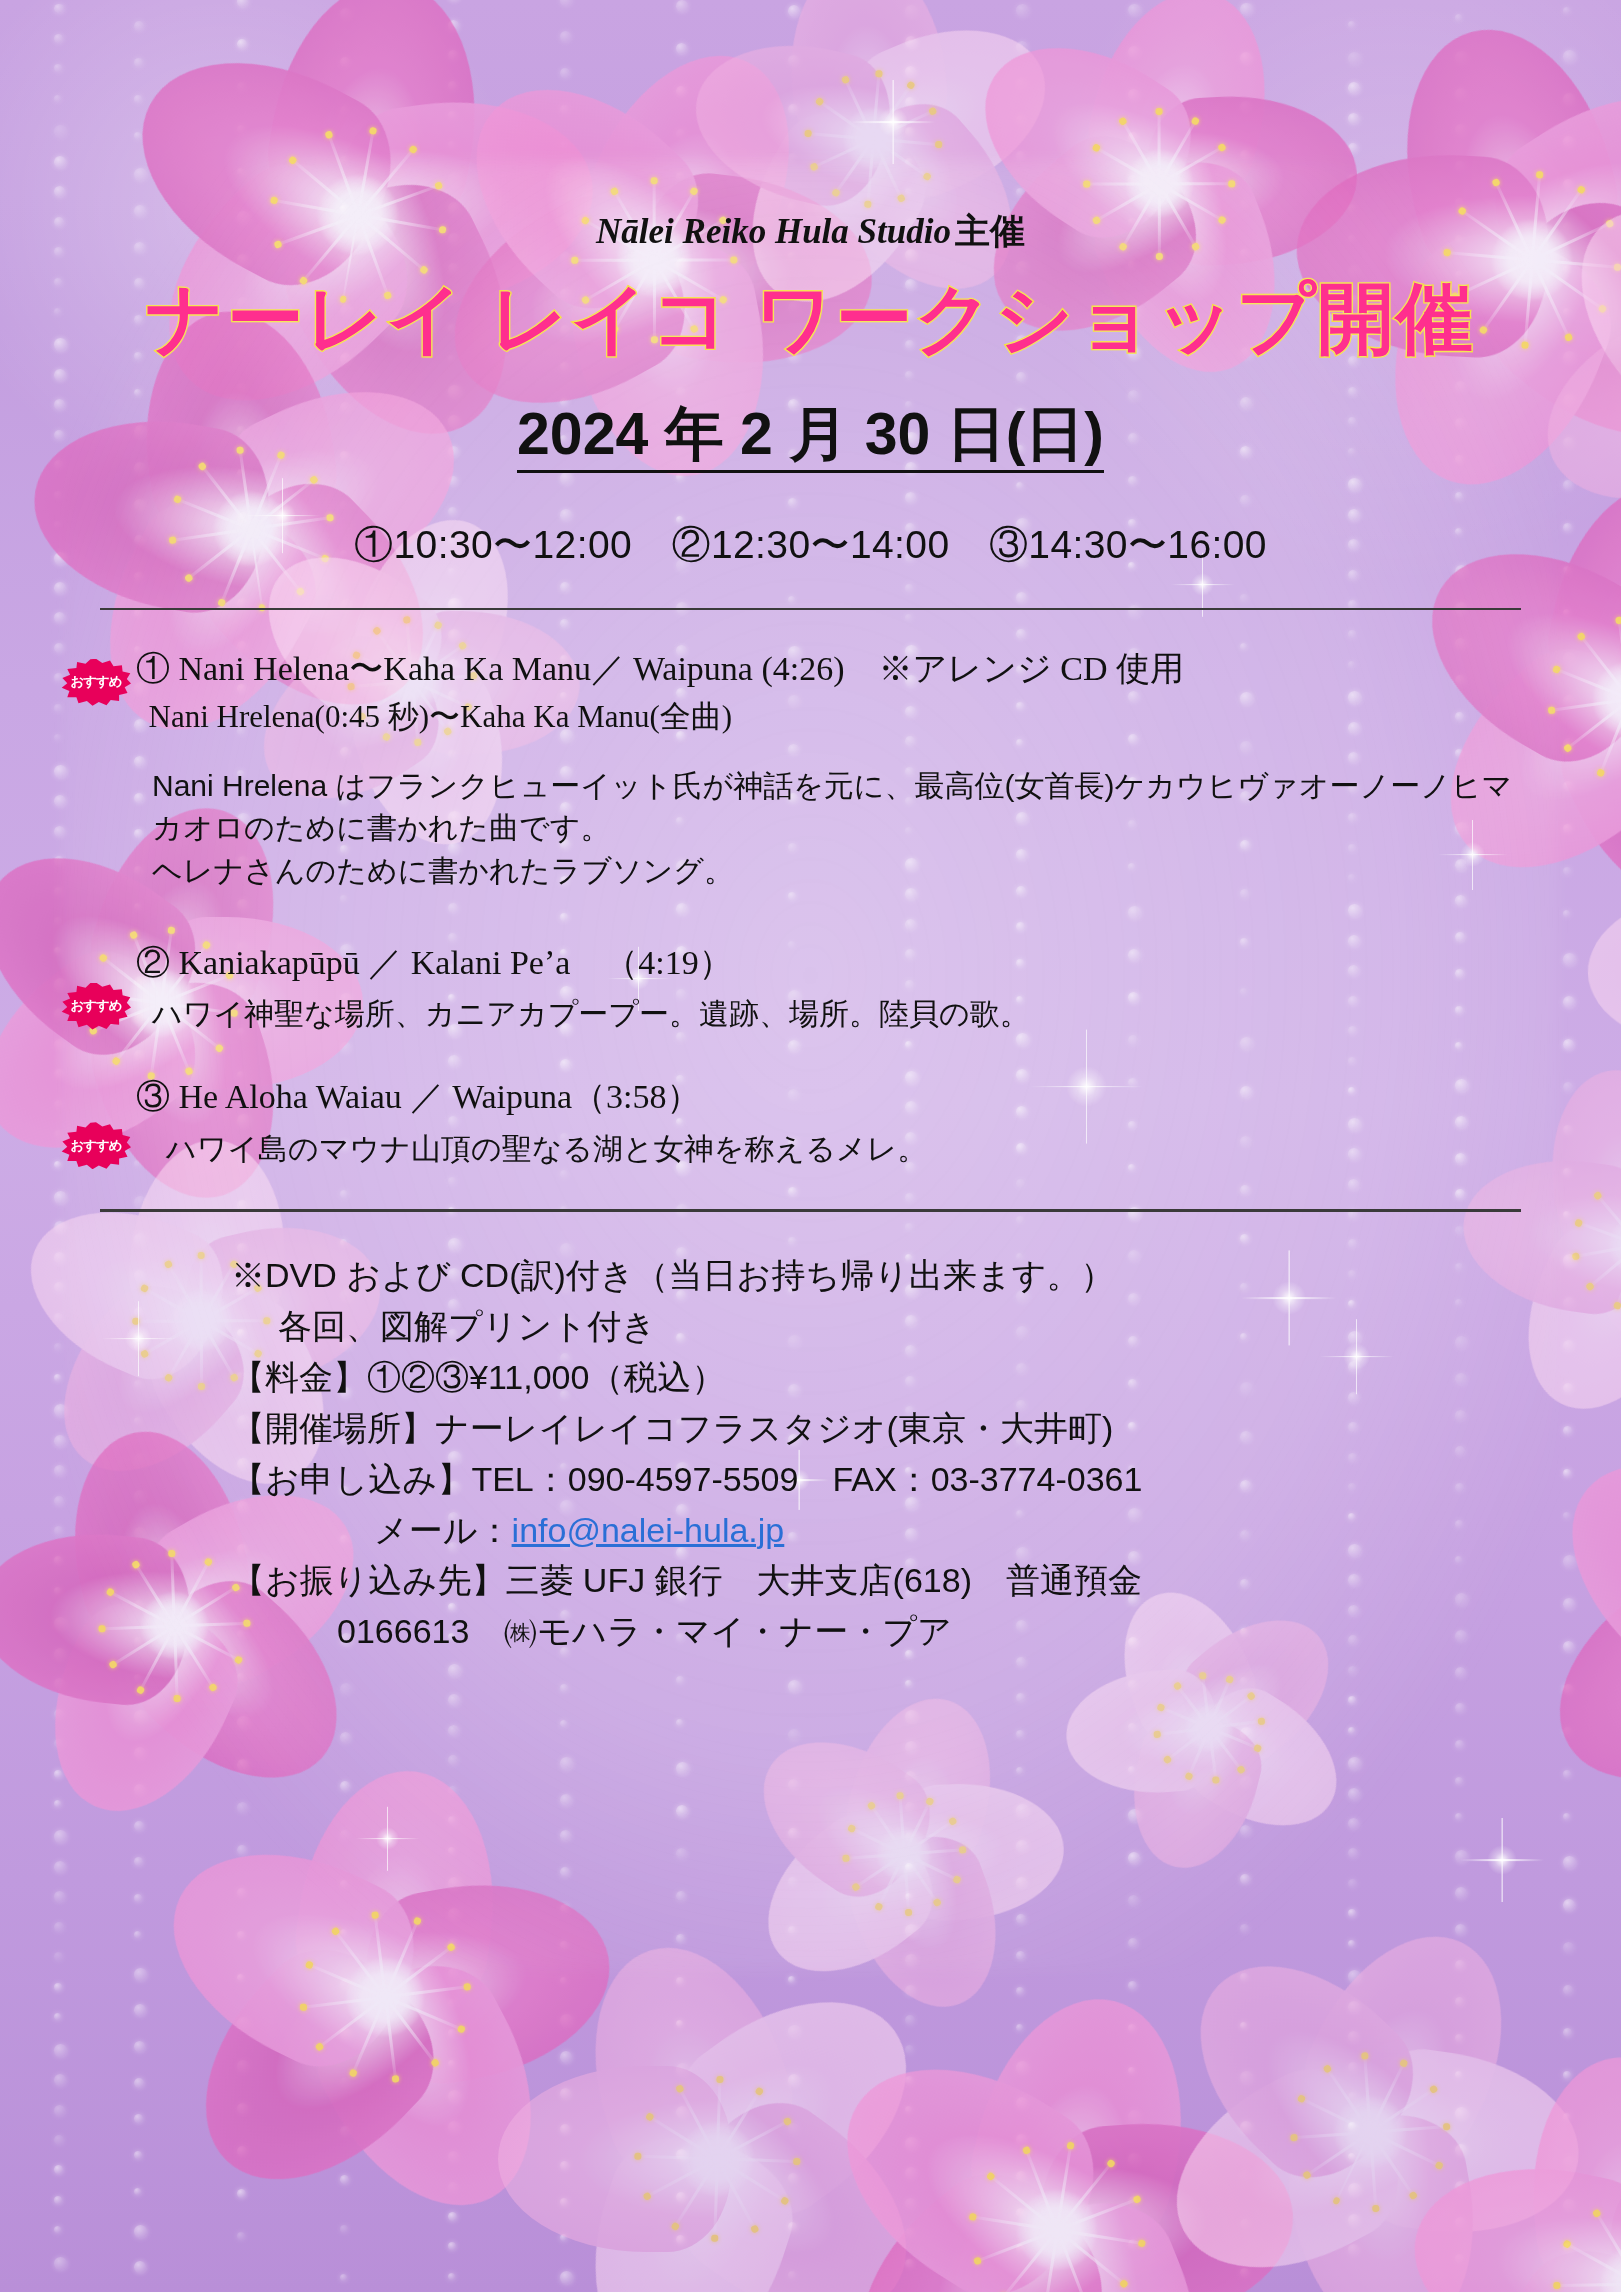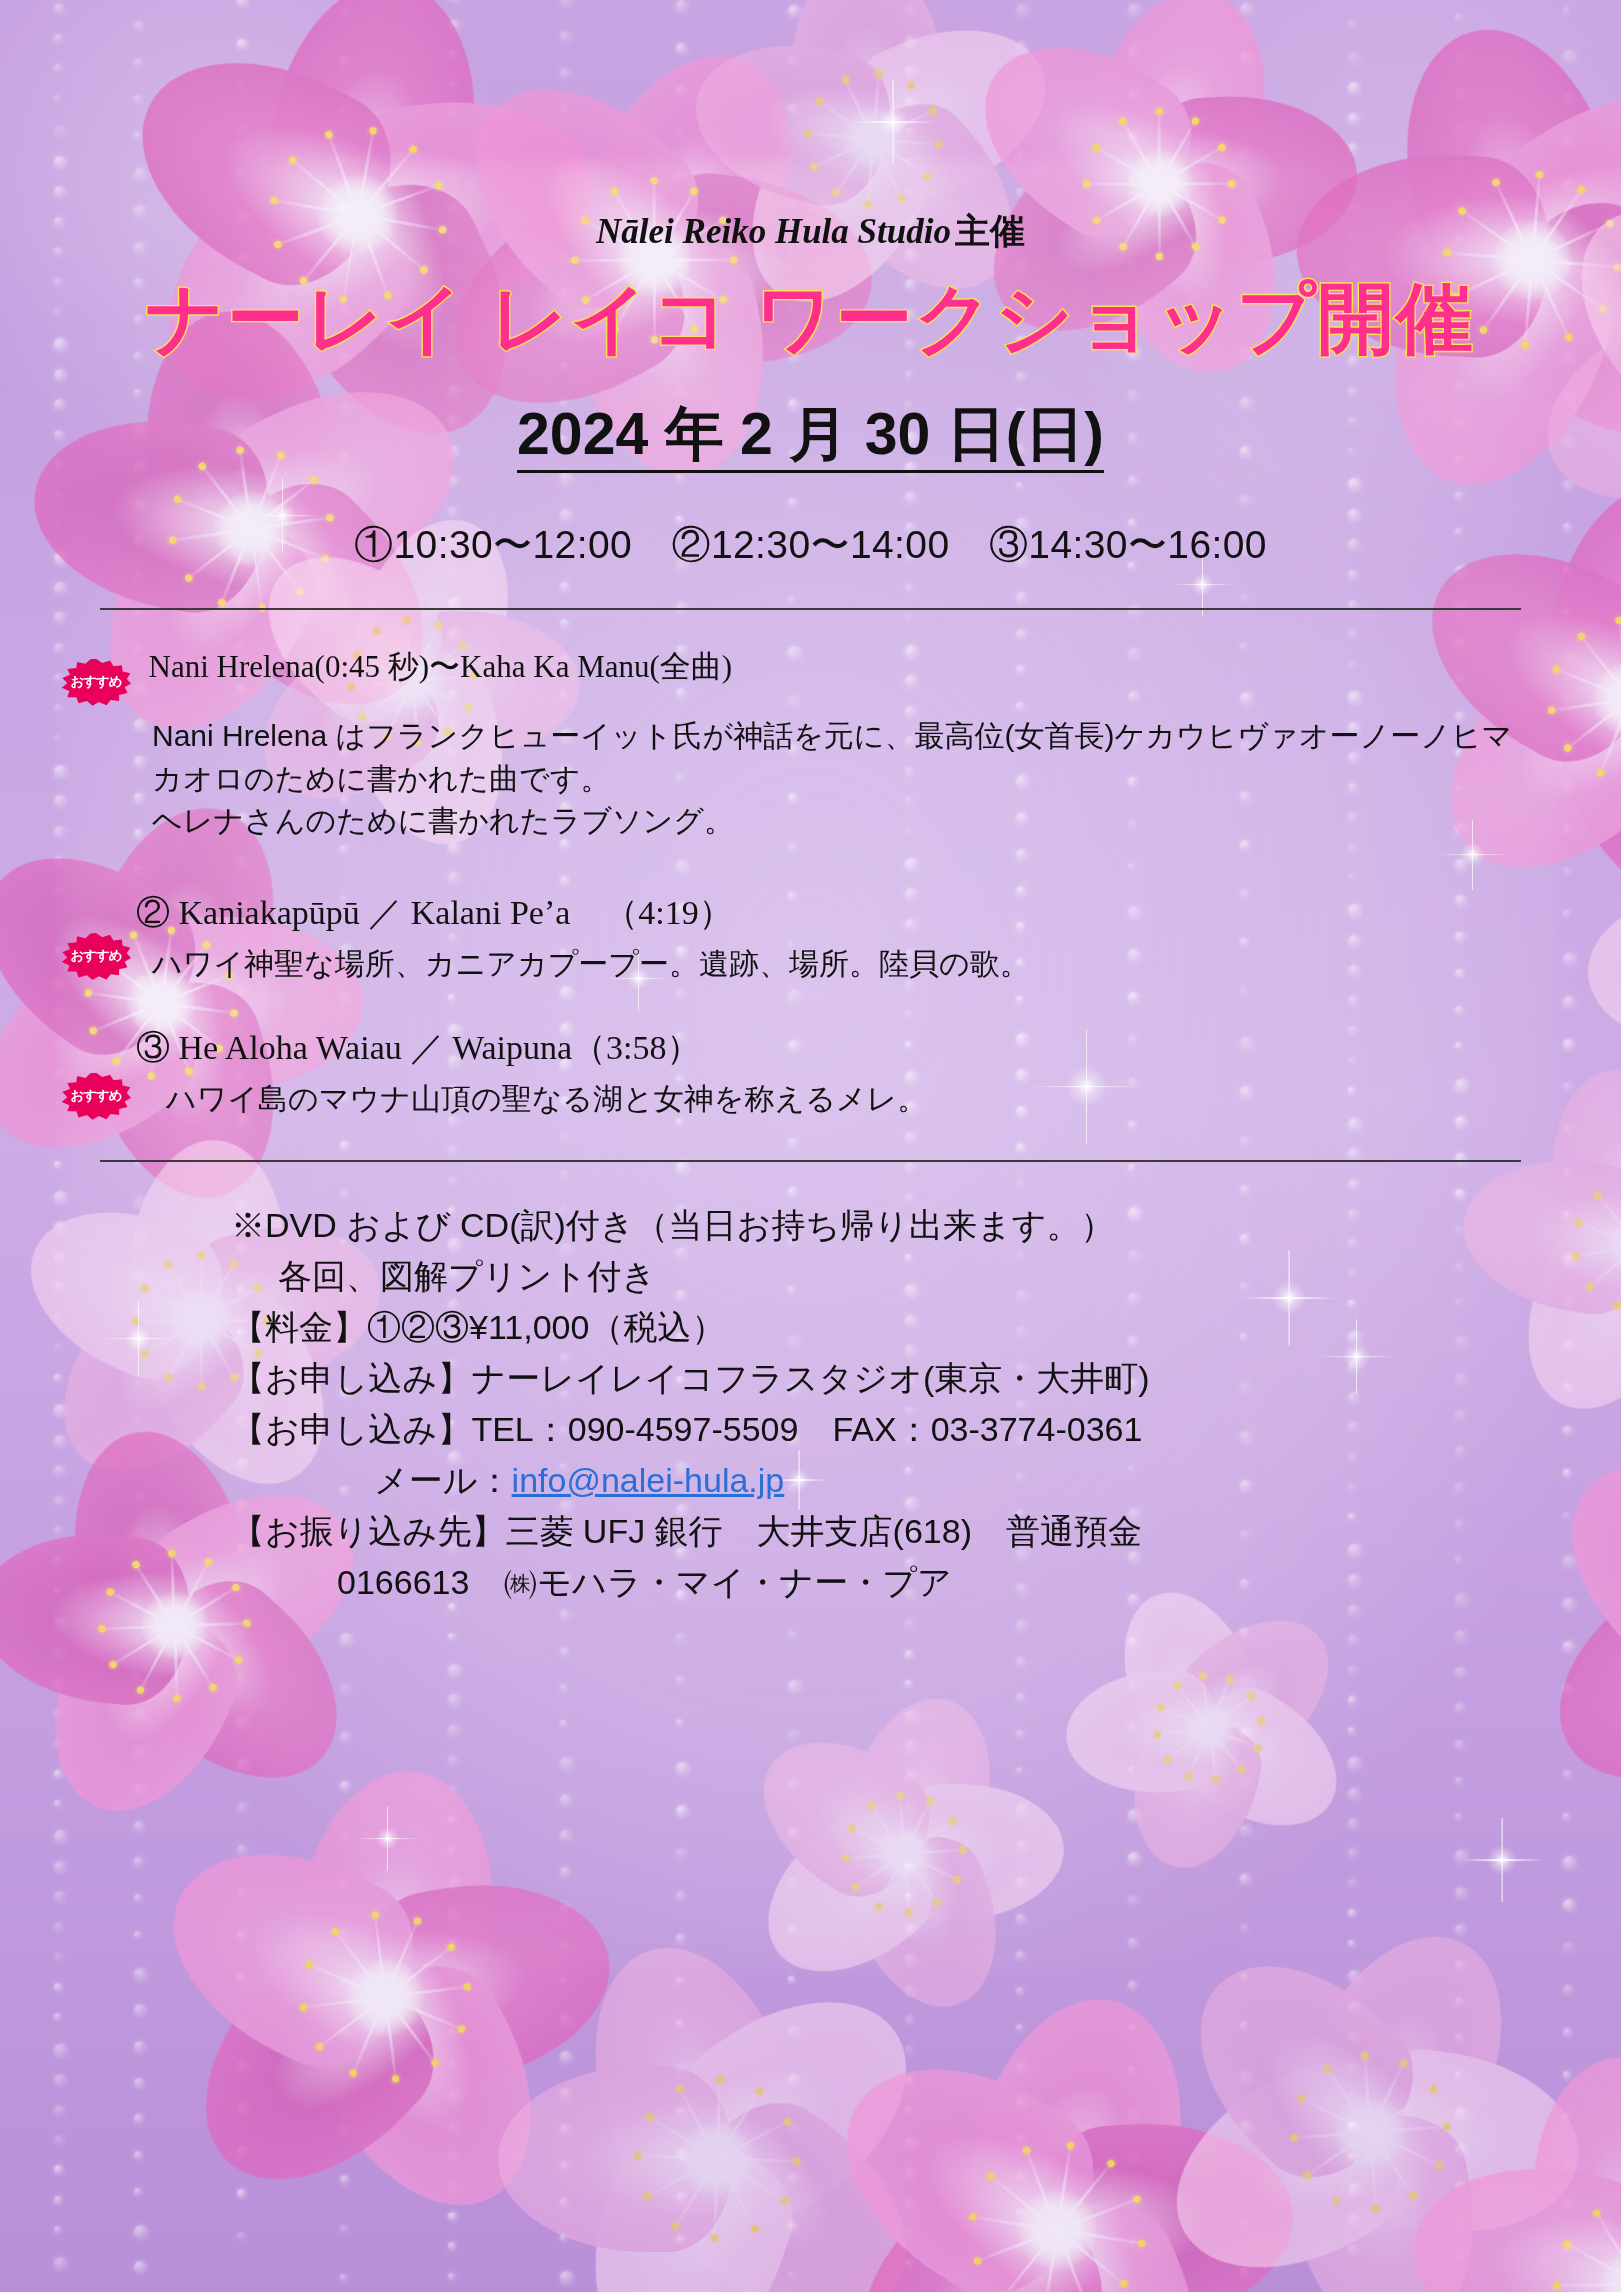--- a/index.html
+++ b/index.html
@@ -1569,20 +1569,21 @@
     </div>
 
     <div class="times">①10:30〜12:00　②12:30〜14:00　③14:30〜16:00</div>
 
     <div class="rule"></div>
 
     <div class="songs">
 
       <div class="song-block">
         <div class="badge badge-1">おすすめ</div>
+        <div class="song-title">① Nani Helena〜Kaha Ka Manu／ Waipuna (4:26)　※アレンジ CD 使用</div>
         <div class="song-sub">Nani Hrelena(0:45 秒)〜Kaha Ka Manu(全曲)</div>
         <div class="song-desc" style="white-space: pre-line;">Nani Hrelena はフランクヒューイット氏が神話を元に、最高位(女首長)ケカウヒヴァオーノーノヒマカオロのために書かれた曲です。
 ヘレナさんのために書かれたラブソング。</div>
       </div>
 
       <div class="song-block" style="margin-top:47px;">
         <div class="badge badge-2">おすすめ</div>
         <div class="song-title">② Kaniakapūpū ／ Kalani Peʼa　（4:19）</div>
         <div class="song-desc tight">ハワイ神聖な場所、カニアカプープー。遺跡、場所。陸貝の歌。</div>
       </div>
@@ -1594,21 +1595,21 @@
       </div>
 
     </div>
 
     <div class="rule second"></div>
 
     <div class="footer">
       <p>※DVD および CD(訳)付き（当日お持ち帰り出来ます。）</p>
       <p class="indent">各回、図解プリント付き</p>
       <p>【料金】①②③¥11,000（税込）</p>
-      <p>【お申し込み】ナーレイレイコフラスタジオ(東京・大井町)</p>
+      <p>【開催場所】ナーレイレイコフラスタジオ(東京・大井町)</p>
       <p>【お申し込み】TEL：090-4597-5509　FAX：03-3774-0361</p>
       <p class="center-mail">
         <span>メール：</span><a class="mail-link" href="#">info@nalei-hula.jp</a>
       </p>
       <p>【お振り込み先】三菱 UFJ 銀行　大井支店(618)　普通預金</p>
       <p class="indent2">0166613　㈱モハラ・マイ・ナー・プア</p>
     </div>
 
   </div>
 </div>

